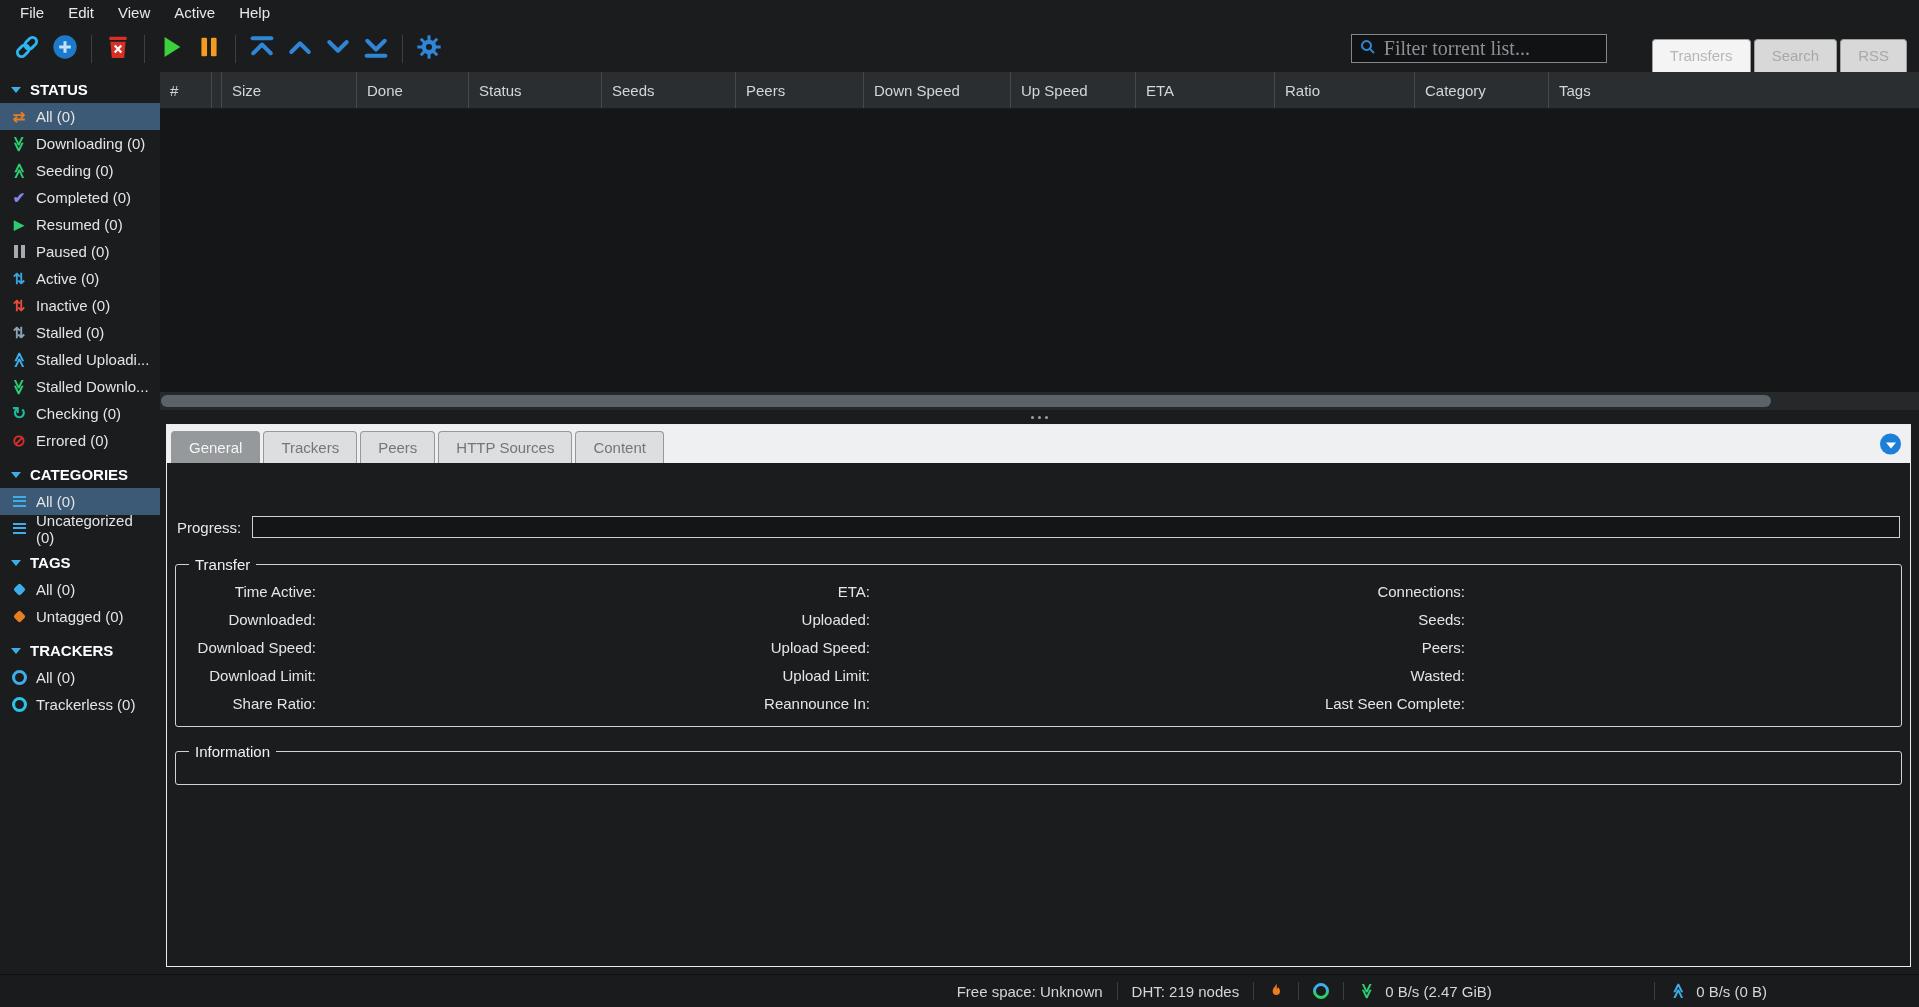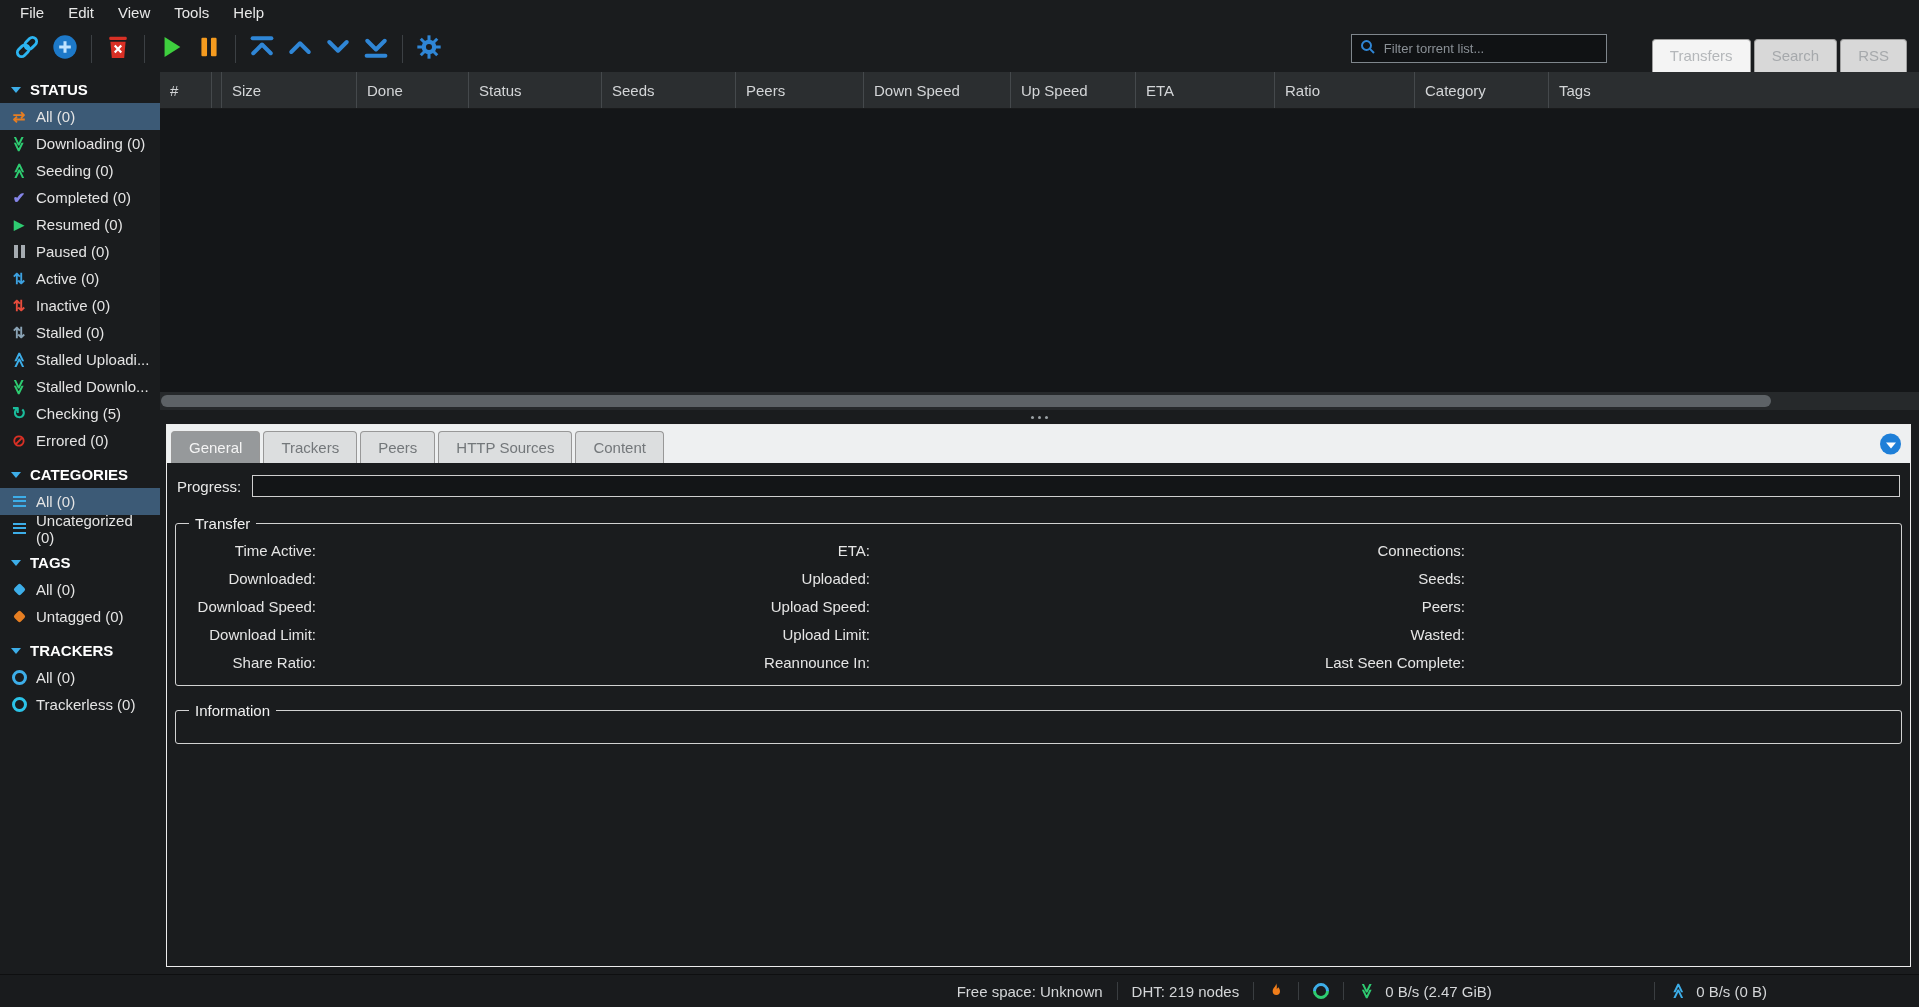--- a/index.html
+++ b/index.html
@@ -14,21 +14,21 @@
   .menubar { height:25px; display:flex; align-items:center; padding-left:8px; }
   .mi { padding:3px 12px; cursor:default; }
 
   
   .toolbar { height:47px; display:flex; align-items:center; padding:0 12px 0 8px; }
   .tbtn { width:38px; height:38px; display:flex; align-items:center; justify-content:center; }
   .tsep { width:1px; height:28px; background:#3c4044; margin:0 7px; }
   .filter-wrap { margin-left:auto; width:256px; height:29px; border:1px solid #7f868c;
                  background:#101214; display:flex; align-items:center; padding:0 7px; gap:7px; }
   .filter-input { background:transparent; border:none; outline:none; color:#dddddd;
-                  font-family:Liberation Sans, sans-serif; font-size:13px; flex:1; min-width:0; }
+                  font-family:Liberation Serif, serif; font-size:20px; flex:1; min-width:0; }
   .filter-input::placeholder { color:#8a9096; }
   .wintabs { margin-left:42px; align-self:flex-end; display:flex; }
   .wintab { padding:7px 17px 8px; background:#d8d8d8; color:#a6a9ac; border:1px solid #9e9e9e;
             border-bottom:none; border-radius:4px 4px 0 0; margin-left:3px; }
   .wintab.active { background:#f4f4f4; color:#b4b7ba; }
 
   
   .main { flex:1; display:flex; min-height:0; }
   .sidebar { width:160px; padding-top:4px; overflow:hidden; }
   .content { flex:1; display:flex; flex-direction:column; min-width:0; }
@@ -76,21 +76,21 @@
   .tbody { flex:1; background:#141618; }
 
   .hscroll { height:18px; background:#26292b; display:flex; align-items:center; padding:0 1px; }
   .hhandle { width:1610px; height:12px; background:#5d6266; border-radius:6px; }
   .splitter { height:14px; display:flex; align-items:center; justify-content:center; }
   .dot { width:3px; height:3px; border-radius:50%; background:#9aa0a4;
          box-shadow:7px 0 0 #9aa0a4, -7px 0 0 #9aa0a4; }
 
   
   .details { height:543px; margin:0 8px 7px 6px; display:flex; flex-direction:column;
-             border:1px solid #ececec; background:#1a1c1e; }
+             border:1px solid #ececec; background:#1a1c1e;gap:41px; }
   .dtabs { background:#eef0f1; display:flex; align-items:flex-end; padding:4px 6px 0 4px; height:38px;
            position:relative; }
   .dtab { padding:7px 17px 7px; margin-right:3px; border:1px solid #989898; border-bottom:none;
           border-radius:4px 4px 0 0; background:#dcdedf; color:#73777a; }
   .dtab.active { background:#96999b; color:#f4f4f4; }
   .chev-circle { position:absolute; right:9px; top:50%; transform:translateY(-50%); width:21px; height:21px;
                  border-radius:50%; background:#1e7fd8; display:flex; align-items:center; justify-content:center; }
   .chev-down { width:0; height:0; border-left:5px solid transparent; border-right:5px solid transparent;
                border-top:6px solid #ffffff; margin-top:2px; }
 
@@ -117,21 +117,21 @@
   .gauge { width:16px; height:16px; border-radius:50%; border:3px solid #2ecc71;
            border-top-color:#3daee9; border-right-color:#3daee9; transform:rotate(-45deg); }
 </style>
 </head>
 <body>
 
 <div class="menubar">
   <span class="mi">File</span>
   <span class="mi">Edit</span>
   <span class="mi">View</span>
-  <span class="mi">Tools</span>
+  <span class="mi">Active</span>
   <span class="mi">Help</span>
 </div>
 
 <div class="toolbar">
   <div class="tbtn">
     <span>
       <svg width="30" height="30" viewBox="0 0 24 24">
           <g transform="rotate(-45 12 12)" fill="none" stroke="#2cb5f2" stroke-width="2.3">
         <rect x="2.5" y="8.7" width="10.5" height="6.6" rx="3.3"></rect>
             <rect x="11" y="8.7" width="10.5" height="6.6" rx="3.3"></rect>
@@ -283,21 +283,21 @@
     <div class="s-item">
       <span class="ico ico-stup"></span>
       <span>Stalled Uploadi...</span>
     </div>
     <div class="s-item">
       <span class="ico ico-stdl"></span>
       <span>Stalled Downlo...</span>
     </div>
     <div class="s-item">
       <span class="ico ico-check"></span>
-      <span>Checking (5)</span>
+      <span>Checking (0)</span>
     </div>
     <div class="s-item">
       <span class="ico ico-err"></span>
       <span>Errored (0)</span>
     </div>
 
     <div class="s-gap"></div>
     <div class="sec-title">
       <span class="sec-chev"></span>
       <span>CATEGORIES</span>

